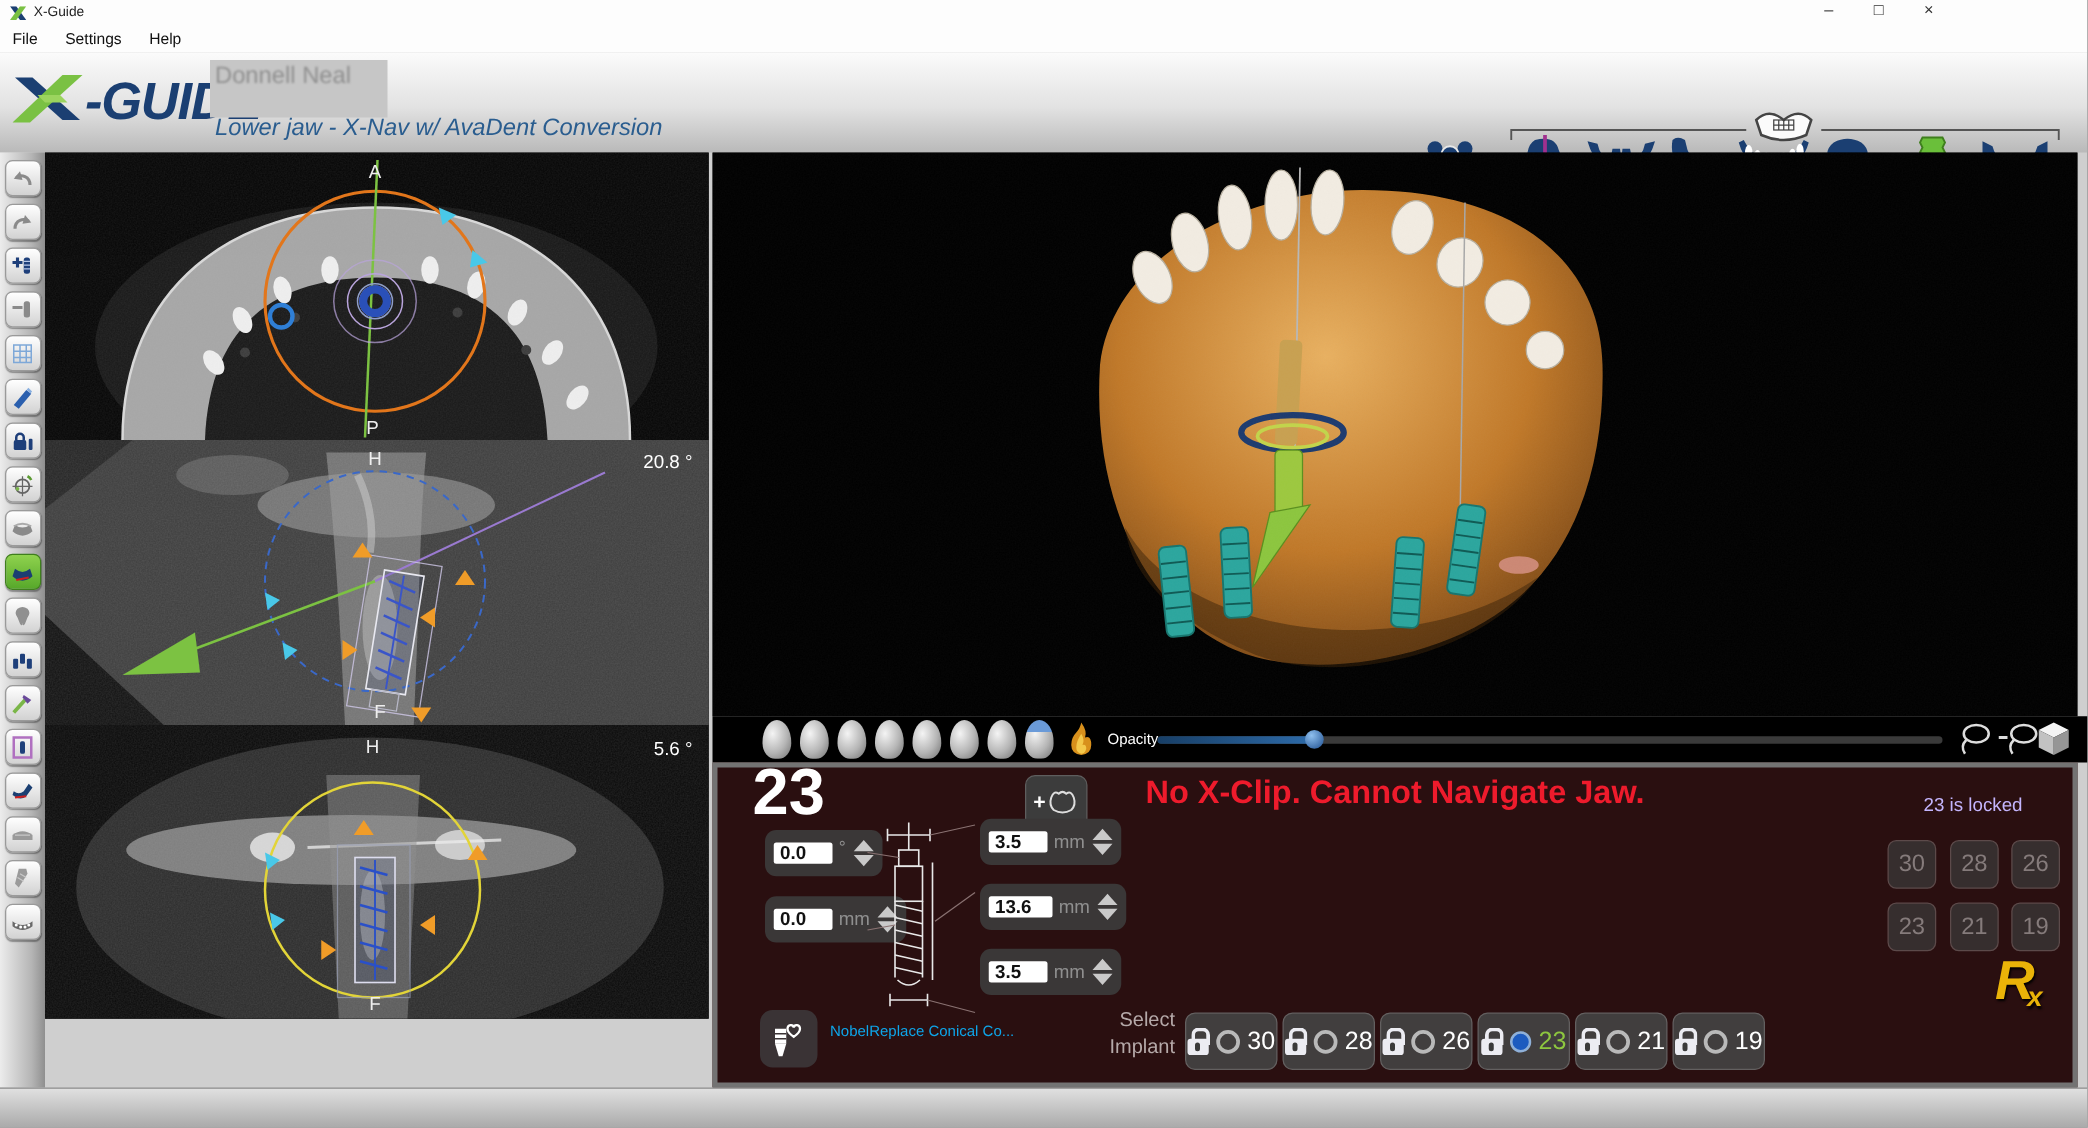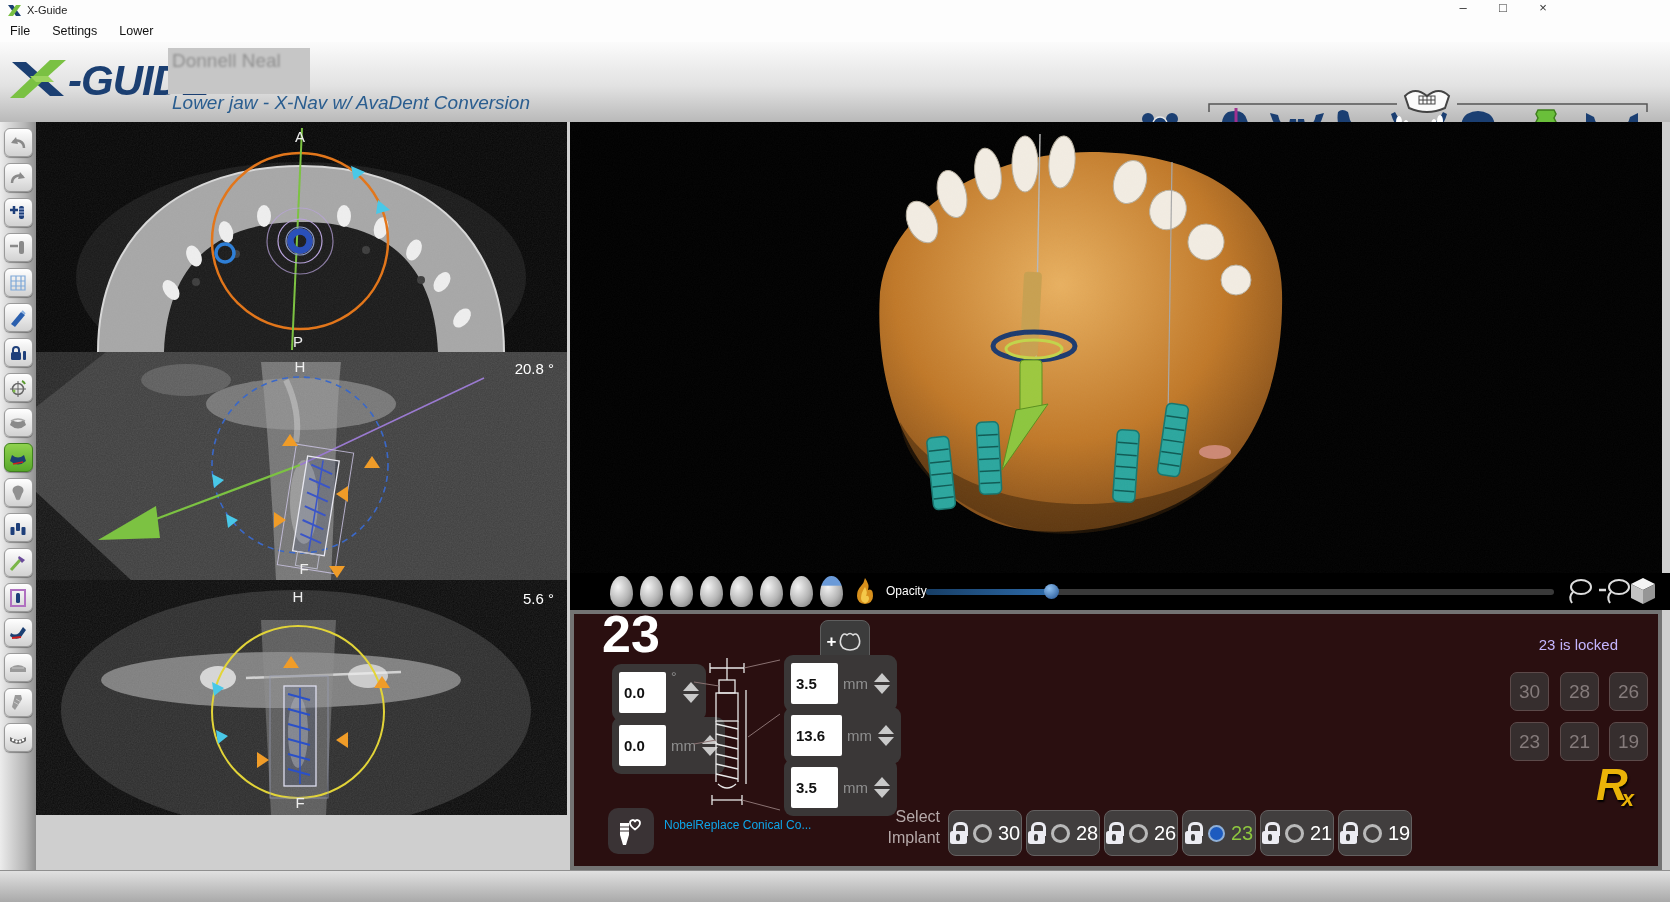--- a/index.html
+++ b/index.html
@@ -40,21 +40,21 @@
   .thumb{position:absolute;left:118px;top:-5px;width:15px;height:15px;border-radius:50%;background:radial-gradient(circle at 35% 30%,#8fc0ef,#1d4e8f);cursor:grab;}
   .lassoic{position:absolute;top:4px;cursor:pointer;}
   
   .panel{position:absolute;left:0;top:488px;width:1092px;height:260px;background:#2a0f10;border:4px solid #737373;box-sizing:border-box;}
   .bignum{position:absolute;left:28px;top:-10px;font-size:52px;font-weight:bold;color:#fff;}
   .warning{position:absolute;left:0;right:0;top:4px;text-align:center;font-size:26px;font-weight:600;color:#ee1b2c;}
   .lockedmsg{position:absolute;right:40px;top:22px;font-size:15px;color:#c4b5fd;}
   .addcrown{position:absolute;left:246px;top:6px;width:48px;height:42px;background:#3c3c3c;border:1px solid #5e5e5e;border-radius:8px;display:flex;align-items:center;justify-content:center;color:#fff;cursor:pointer;}
   .addcrown .plus{font-size:17px;font-weight:bold;margin-right:1px;}
   .spin{position:absolute;display:flex;align-items:center;background:#3a3737;border-radius:9px;padding:8px 7px;gap:5px;}
-  .spin input{width:42px;height:41px;border:none;border-radius:2px;background:#fff;color:#111;font-size:15px;font-weight:bold;padding:0 0 0 5px;font-family:"Liberation Sans",sans-serif;}
+  .spin input{width:42px;height:17px;border:none;border-radius:2px;background:#fff;color:#111;font-size:15px;font-weight:bold;padding:0 0 0 5px;font-family:"Liberation Sans",sans-serif;}
   .spin input.wide{width:46px;}
   .unit{color:#8f8f8f;font-size:15px;}
   .unit.deg{align-self:flex-start;margin-top:-3px;font-size:14px;}
   .arrs{display:flex;flex-direction:column;gap:3px;margin-left:1px;}
   .arr{width:0;height:0;border-left:8px solid transparent;border-right:8px solid transparent;cursor:pointer;}
   .arr.up{border-bottom:9px solid #c9c9c9;}
   .arr.dn{border-top:9px solid #c9c9c9;}
   .gridbtn{position:absolute;width:37px;height:37px;background:#362e2e;border:1px solid #5c4a4a;border-radius:7px;color:#857b7b;font-size:19px;display:flex;align-items:center;justify-content:center;cursor:pointer;}
   .favbtn{position:absolute;left:34px;top:194px;width:46px;height:46px;background:#3a3335;border-radius:10px;display:flex;align-items:center;justify-content:center;cursor:pointer;}
   .impname{position:absolute;left:90px;top:204px;font-size:12px;color:#0ea5e9;cursor:pointer;}
@@ -89,21 +89,21 @@
     <span class="wincontrols">
       <span>–</span>
       <span>□</span>
       <span>×</span>
     </span>
   </div>
 
   <div class="menubar">
     <span>File</span>
     <span>Settings</span>
-    <span>Lower</span>
+    <span>Help</span>
   </div>
 
   <div class="header">
     <div class="logo">
       <svg width="58" height="44" viewBox="0 0 58 44">
         <polygon points="2,6 16,6 54,40 40,40" fill="#1b3f72"></polygon>
         <polygon points="40,4 56,4 14,42 0,42" fill="#7ac143"></polygon>
         <polygon points="20,20 38,20 44,26 26,26" fill="#9bd45e"></polygon>
       </svg>
       <span class="logo-rest">-GUIDE</span>
@@ -520,20 +520,21 @@
         <svg width="26" height="28">
             <polygon points="13,1 25,7 13,13 1,7" fill="#f4f4f4"></polygon>
             <polygon points="1,7 13,13 13,27 1,21" fill="#c2c2c2"></polygon>
             <polygon points="25,7 13,13 13,27 25,21" fill="#969696"></polygon>
           </svg>
       </div>
     </div>
 
     <div class="panel">
       <div class="bignum">23</div>
+      <div class="warning">No X-Clip. Cannot Navigate Jaw.</div>
       <div class="lockedmsg">23 is locked</div>
 
       <div class="addcrown">
         <span class="plus">+</span>
         <svg width="26" height="24">
             <path d="M4 8 Q6 2 10 5 Q13 2 16 5 Q20 2 22 8 Q24 14 20 18 Q13 22 6 18 Q2 14 4 8Z" stroke="#ddd" stroke-width="1.6" fill="none"></path>
           </svg>
       </div>
 
       <div class="spin" style="left:38px;top:50px;">

